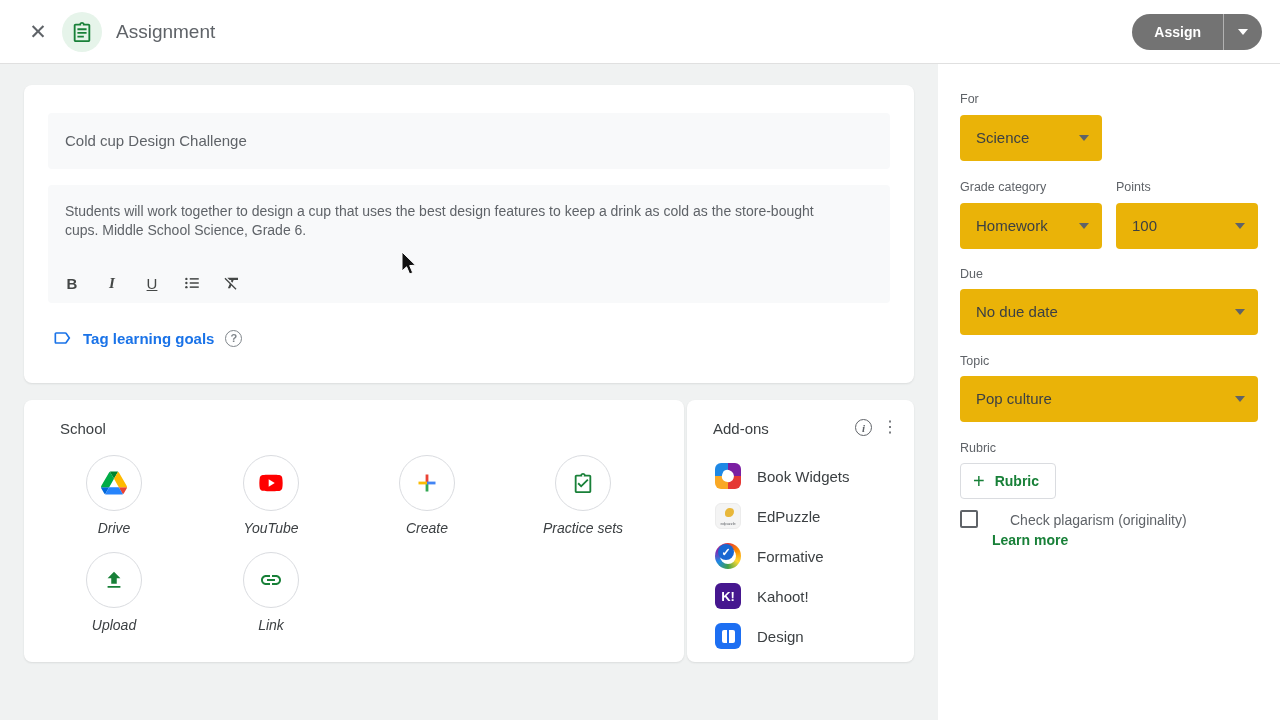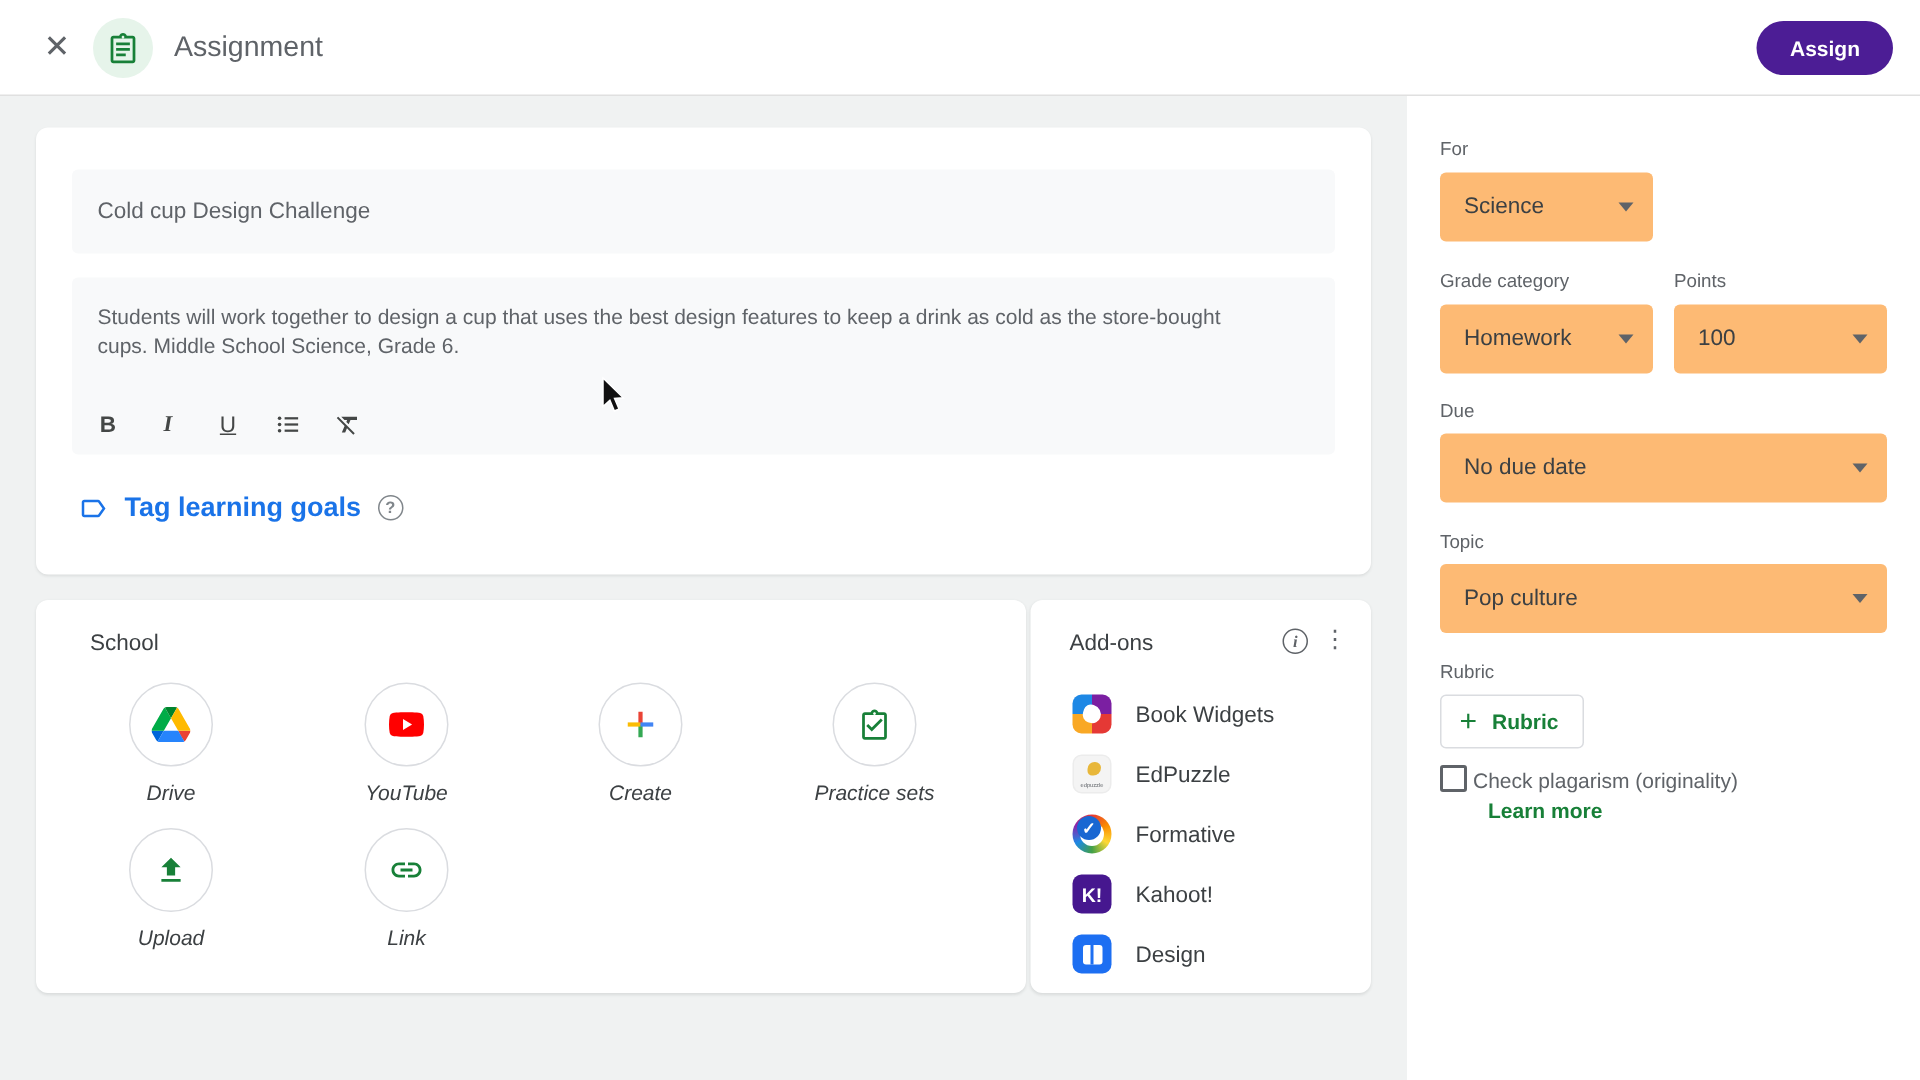--- a/index.html
+++ b/index.html
@@ -9,21 +9,21 @@
   
   .topbar { position:absolute; left:0; top:0; width:1280px; height:64px;
     background:#fff; border-bottom:1px solid #e0e0e0; z-index:5; }
   .close-btn { position:absolute; left:26px; top:20px; width:24px; height:24px;
     color:#5f6368; font-size:21px; line-height:24px; text-align:center; cursor:pointer; }
   .hdr-icon-circle { position:absolute; left:62px; top:12px; width:40px; height:40px;
     border-radius:50%; background:#e6f4ea; display:flex; align-items:center; justify-content:center; }
   .hdr-title { position:absolute; left:116px; top:0; height:64px; line-height:64px;
     font-size:19px; color:#5f6368; }
   .assign-split { position:absolute; right:18px; top:14px; height:36px;
-    background:#4c1d95; border-radius:18px; display:flex; align-items:stretch; overflow:hidden;flex-direction:column; }
+    background:#737373; border-radius:18px; display:flex; align-items:stretch; overflow:hidden; }
   .assign-main { padding:0 22px; color:#fff; font-size:14px; font-weight:700;
     line-height:36px; cursor:pointer; }
   .assign-divider { width:1px; background:rgba(255,255,255,.45); margin:0; }
   .assign-arrow { width:38px; display:flex; align-items:center; justify-content:center; cursor:pointer; }
   .tri-down-white { width:0; height:0; border-left:5px solid transparent;
     border-right:5px solid transparent; border-top:6px solid #fff; }
 
   
   .main-area { position:absolute; left:0; top:64px; width:1021px; height:656px; background:#f0f2f2; }
   .card { position:absolute; background:#fff; border-radius:8px;
@@ -37,21 +37,21 @@
   .desc-field .val { position:absolute; left:17px; top:17px; max-width:750px;
     font-size:14px; line-height:19px; color:#5f6368; }
   .fmt-toolbar { position:absolute; left:14px; bottom:10px; display:flex;
     align-items:center; gap:20px; color:#444746; }
   .fmt-btn { width:20px; height:20px; display:flex; align-items:center;
     justify-content:center; cursor:pointer; font-size:15px; }
   .fmt-bold { font-weight:700; }
   .fmt-italic { font-style:italic; font-family:"Liberation Serif", serif; font-weight:700; }
   .fmt-underline { text-decoration:underline; }
   .tag-row { position:absolute; left:28px; top:243px; display:flex; align-items:center; gap:11px; }
-  .tag-link { color:#1a73e8; font-size:18px; font-weight:700; cursor:pointer; }
+  .tag-link { color:#1a73e8; font-size:15px; font-weight:700; cursor:pointer; }
   .help-circle { width:17px; height:17px; border:1.5px solid #80868b; border-radius:50%;
     color:#80868b; font-size:11px; font-weight:700; display:flex; align-items:center;
     justify-content:center; cursor:pointer; }
 
   
   .card-attach { left:24px; top:336px; width:660px; height:262px; }
   .section-heading { position:absolute; left:36px; top:20px; font-size:15px; color:#3c4043; }
   .attach-item { position:absolute; width:120px; text-align:center; cursor:pointer;font-style:italic; }
   .attach-circle { width:56px; height:56px; border:1px solid #dadce0; border-radius:50%;
     background:#fff; margin:0 auto; display:flex; align-items:center; justify-content:center; }
@@ -90,33 +90,33 @@
     display:flex; align-items:center; justify-content:center; }
   .icon-newsela { background:#1d6ff2; display:flex; align-items:center; justify-content:center; }
   .icon-newsela .book { width:13px; height:13px; background:#fff; border-radius:2px;
     position:relative; }
   .icon-newsela .book::after { content:""; position:absolute; left:5.5px; top:0; width:2px;
     height:13px; background:#1d6ff2; }
 
   
   .sidebar { position:absolute; left:938px; top:64px; width:342px; height:656px; background:#fff; }
   .sb-label { position:absolute; left:22px; font-size:12.5px; color:#5f6368; }
-  .dropdown { position:absolute; height:46px; background:#fdba74; border-radius:4px;
+  .dropdown { position:absolute; height:46px; background:#eab308; border-radius:4px;
     cursor:pointer; }
   .dropdown .val { position:absolute; left:16px; top:0; line-height:46px; font-size:15px;
     color:#3c4043; white-space:nowrap; }
   .dropdown .arrow { position:absolute; right:13px; top:20px; width:0; height:0;
     border-left:5px solid transparent; border-right:5px solid transparent;
     border-top:6px solid #5f6368; }
   .rubric-btn { position:absolute; left:22px; top:399px; height:36px; padding:0 16px 0 12px;
     border:1px solid #dadce0; border-radius:4px; background:#fff; display:flex;
     align-items:center; gap:10px; cursor:pointer; }
   .rubric-plus { color:#188038; font-size:20px; font-weight:400; line-height:20px; }
   .rubric-txt { color:#188038; font-size:14px; font-weight:700; }
-  .plag-row { position:absolute; left:22px; top:446px; display:flex; gap:4px; }
+  .plag-row { position:absolute; left:22px; top:446px; display:flex; gap:32px; }
   .checkbox { width:18px; height:18px; border:2px solid #5f6368; border-radius:2px;
     background:#fff; cursor:pointer; flex:none; }
   .plag-label { font-size:14px; color:#5f6368; line-height:20px; }
   .learn-more { position:absolute; left:54px; top:468px; font-size:14px; color:#188038;
     font-weight:700; cursor:pointer; }
 
   
   .cursor { position:absolute; left:398px; top:251px; z-index:50; pointer-events:none; }
 </style>
 </head>

